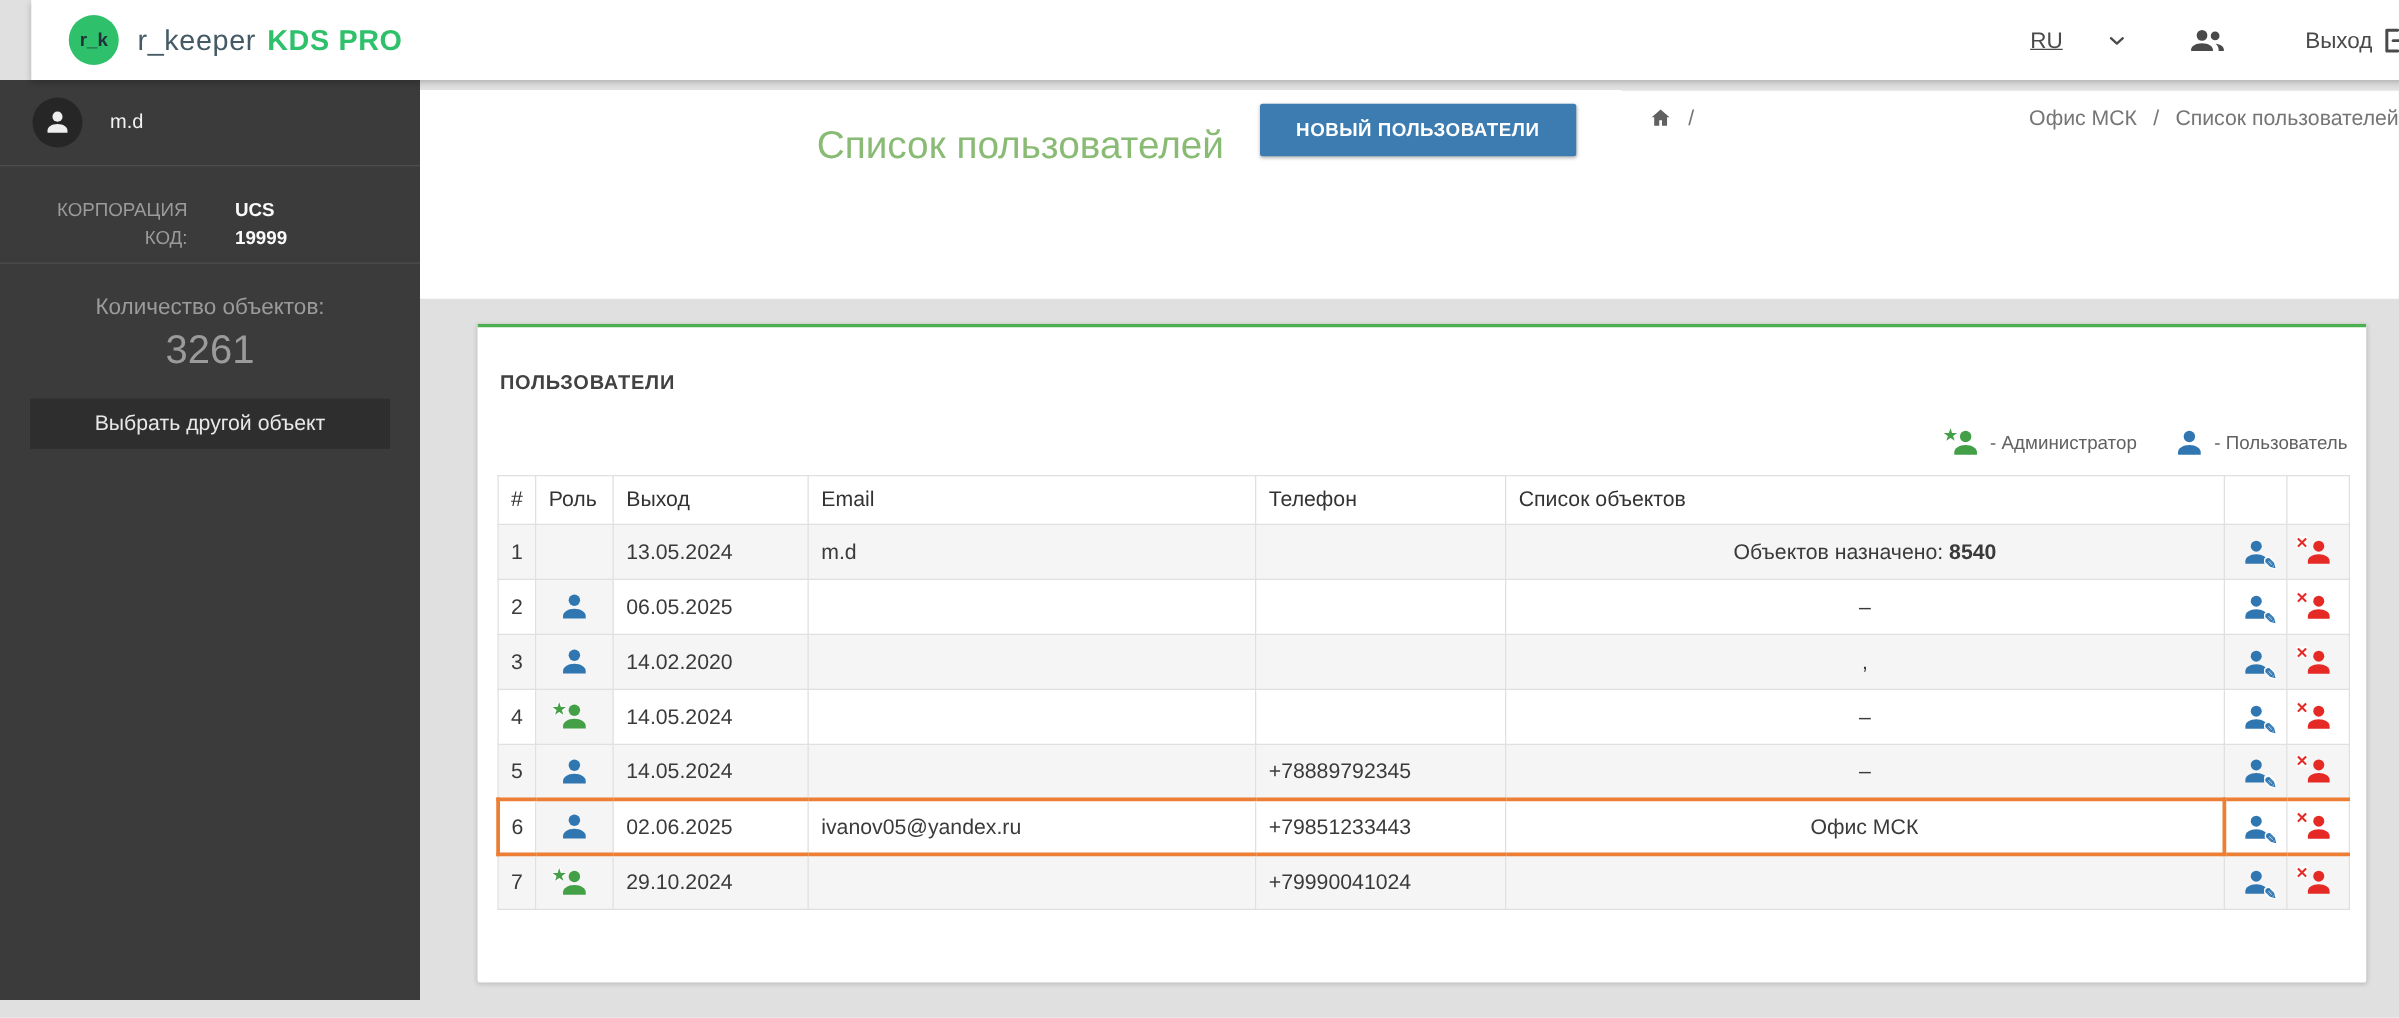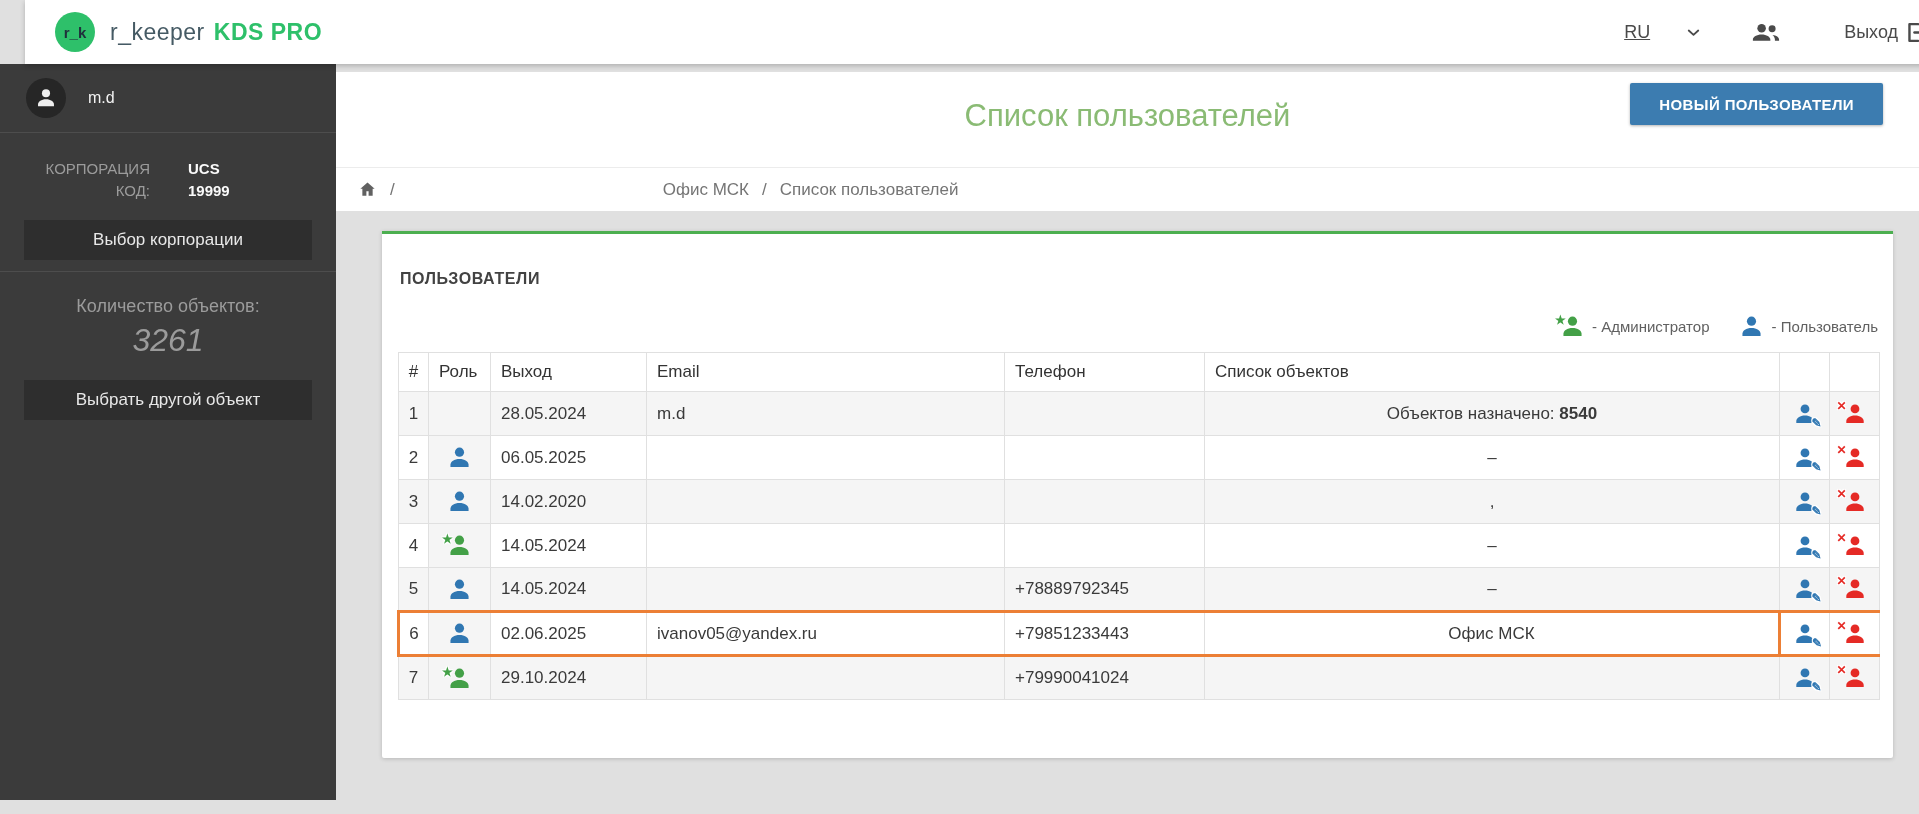--- a/index.html
+++ b/index.html
@@ -34,25 +34,25 @@
   .user-name { font-size:16px; color:#F2F2F2; }
   .corp-grid { display:grid; grid-template-columns:150px 1fr; column-gap:38px; row-gap:5px;
     margin-top:27px; font-size:15px; }
   .corp-label { color:#9B9B9B; text-align:right; }
   .corp-value { color:#FAFAFA; font-weight:bold; }
   .side-btn { display:block; width:288px; margin:21px auto 0; height:40px; background:#2E2E2E;
     border:none; color:#E8E8E8; font-size:17px; font-family:"Liberation Sans",sans-serif;
     cursor:pointer; text-align:center; }
   .side-divider { border-bottom:1px solid #4D4D4D; margin-top:11px; }
   .count-label { margin-top:24px; text-align:center; font-size:18px; color:#9B9B9B; }
-  .count-value { margin-top:5px; text-align:center; font-size:32px; color:#9B9B9B;font-style:italic; }
+  .count-value { margin-top:5px; text-align:center; font-size:32px; color:#9B9B9B; }
 
   
   .main { position:absolute; left:336px; top:64px; width:1583px; height:750px; }
-  .header-panel { margin-top:8px; background:#fff; height:139px; display:flex; flex-direction:column; }
+  .header-panel { margin-top:8px; background:#fff; height:167px; display:flex; }
   .header-top { flex:1; position:relative; }
   .page-title { position:absolute; left:0; right:0; top:26px; text-align:center;
     font-size:31px; color:#8ABB74; font-weight:400; }
   .new-user-btn { position:absolute; right:36px; top:11px; height:42px; padding:0 29px;
     background:#3C7CB0; color:#fff; border:none; border-radius:2px; font-size:15px; font-weight:bold;
     letter-spacing:.4px; font-family:"Liberation Sans",sans-serif; cursor:pointer;
     box-shadow:0 1px 3px rgba(0,0,0,.3); }
   .breadcrumb { height:44px; border-top:1px solid #ECECEC; display:flex; align-items:center;
     padding-left:22px; font-size:17px; color:#757575; gap:13px; }
   .breadcrumb .home { color:#616161; display:flex; cursor:pointer; }
@@ -156,21 +156,20 @@
     <span class="user-name">m.d</span>
   </div>
 
   <div class="corp-grid">
     <span class="corp-label">КОРПОРАЦИЯ</span>
     <span class="corp-value">UCS</span>
     <span class="corp-label">КОД:</span>
     <span class="corp-value">19999</span>
   </div>
 
-  <button class="side-btn">Выбор корпорации</button>
   <div class="side-divider"></div>
 
   <div class="count-label">Количество объектов:</div>
   <div class="count-value">3261</div>
 
   <button class="side-btn">Выбрать другой объект</button>
 </div>
 
 <div class="main">
 
@@ -239,21 +238,21 @@
           <th></th>
           <th></th>
         </tr>
       </thead>
       <tbody>
   <tr class="role-none">
     <td class="c-num">1</td>
     <td class="c-role">
       
     </td>
-    <td class="c-date">28.05.2024</td>
+    <td class="c-date">13.05.2024</td>
     <td class="c-email">m.d</td>
     <td class="c-phone"></td>
     <td class="c-objects"><span>Объектов назначено: </span><b>8540</b></td>
     <td class="c-action">
       <span class="pb pb-edit">
         <svg class="fill-icon" viewBox="0 0 24 24">
                   <use href="#sym-person"></use>
                 </svg>
         <span class="badge pencil-badge">✎</span>
       </span>

